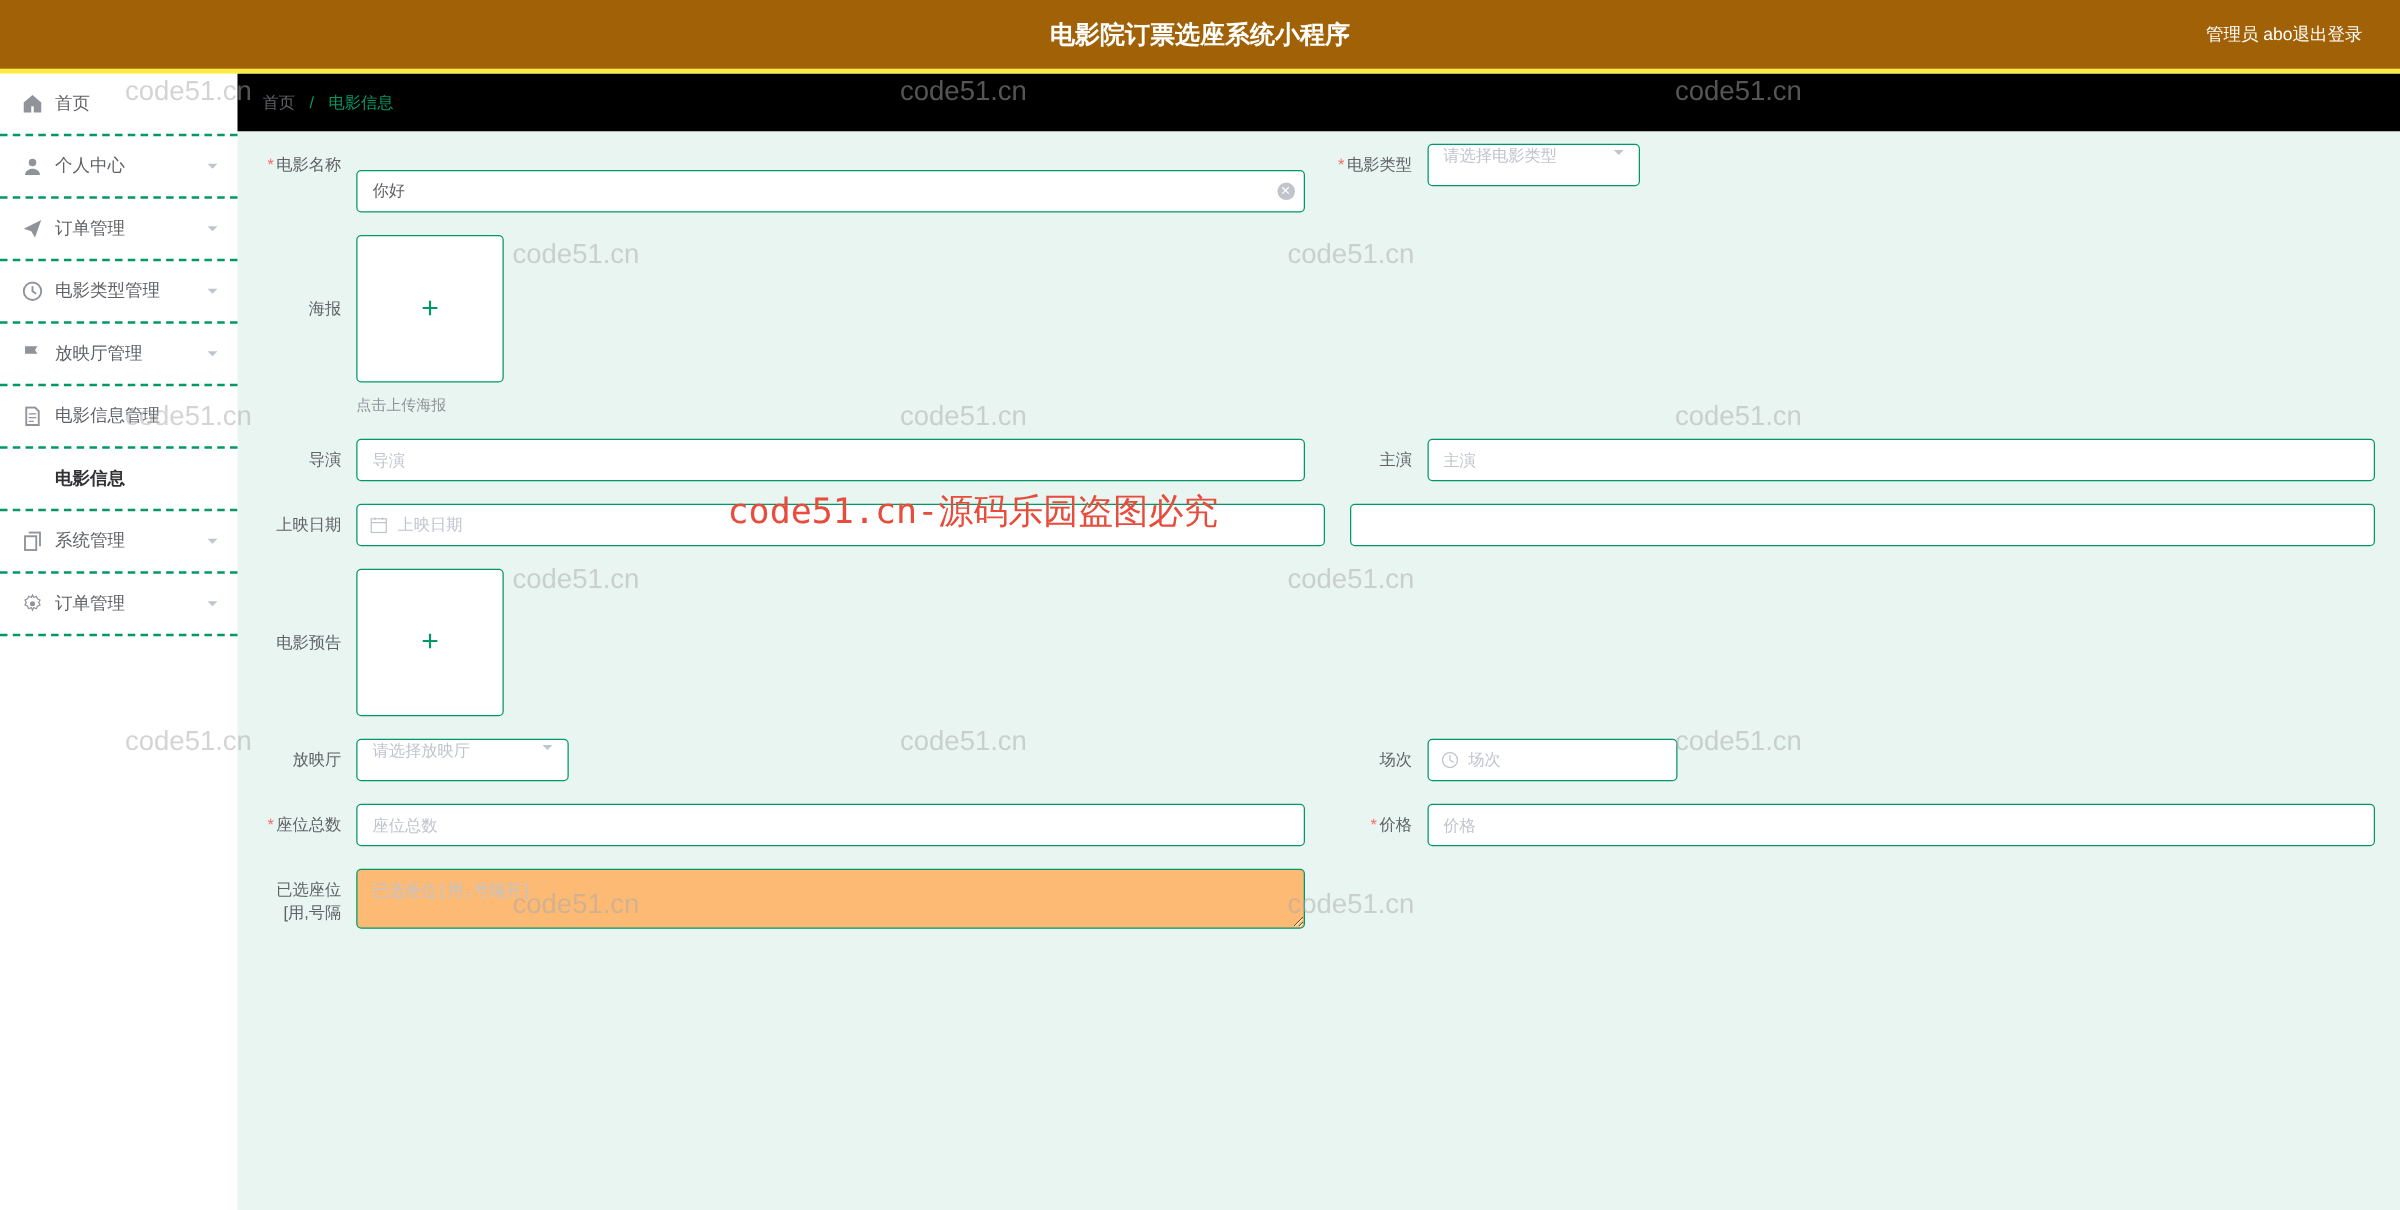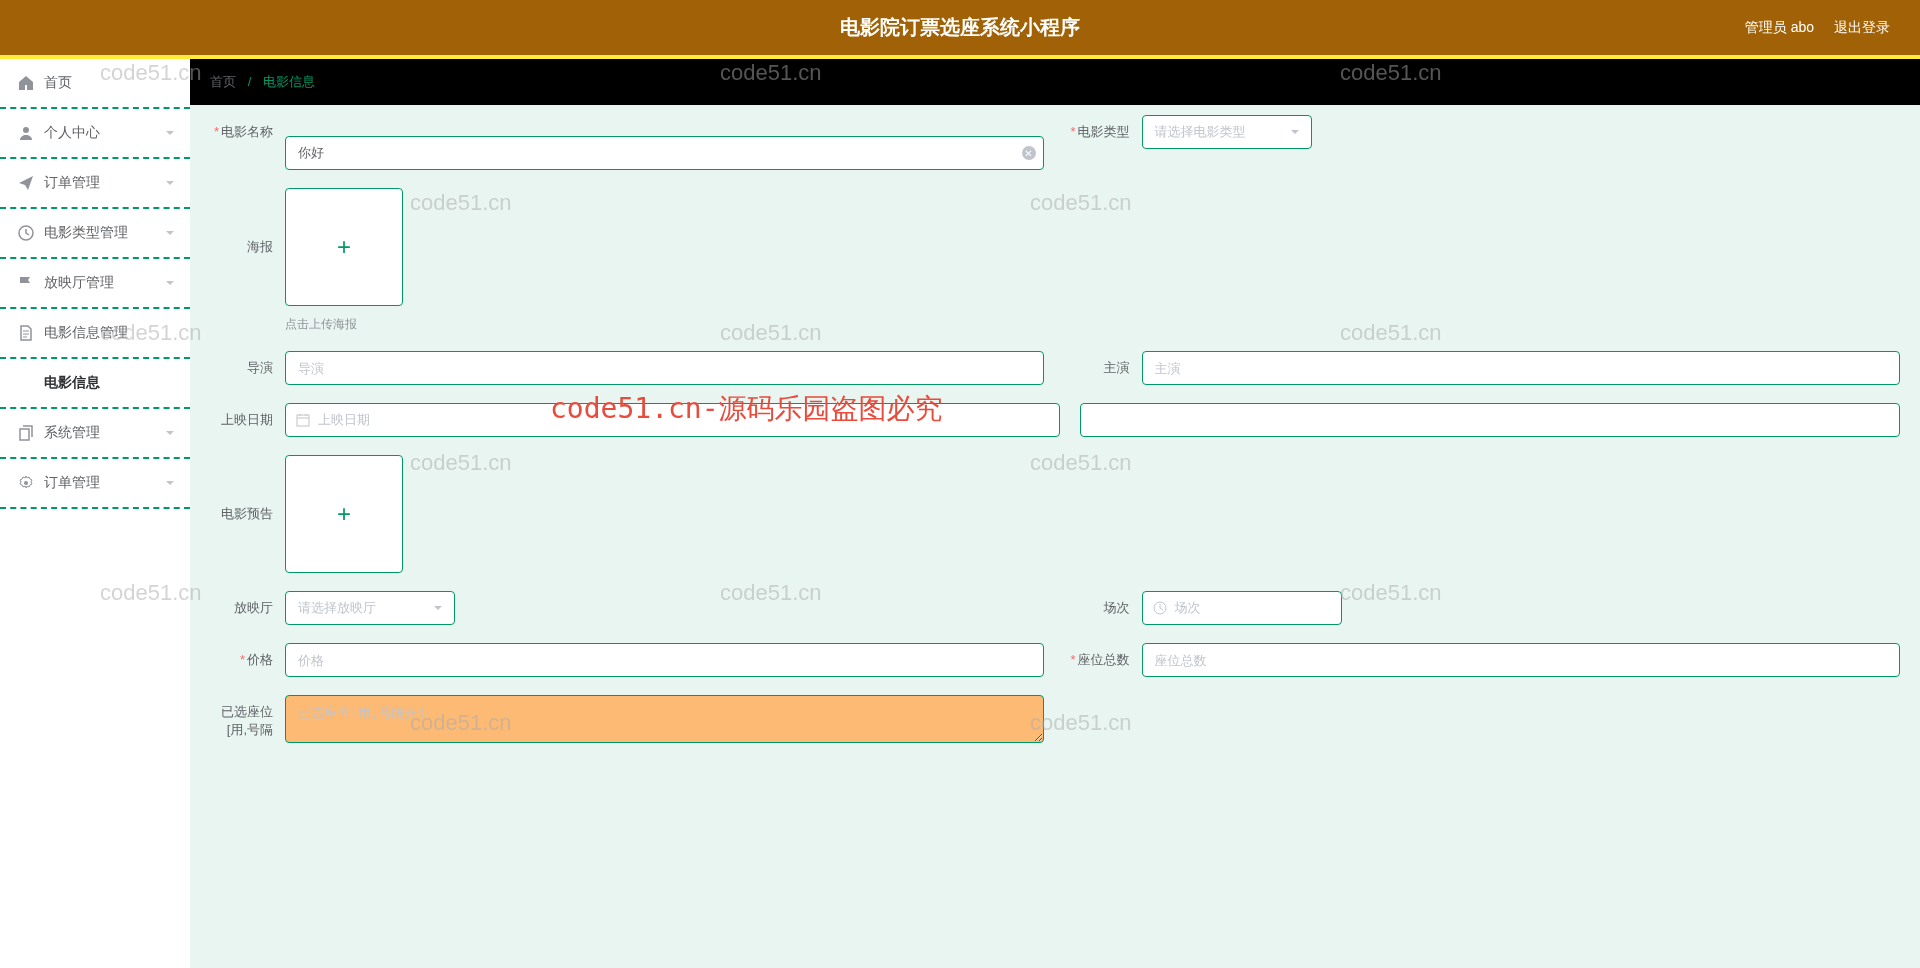--- a/index.html
+++ b/index.html
@@ -1,20 +1,20 @@
 <!DOCTYPE html>
 <html><head>
 <meta charset="utf-8">
 <style>
 * { margin: 0; padding: 0; box-sizing: border-box; }
 body { font-family: -apple-system, BlinkMacSystemFont, "Segoe UI", "Microsoft YaHei", sans-serif; font-size: 14px; background: #fff; }
 
 .header { background: #a16207; height: 55px; display: flex; align-items: center; justify-content: center; position: relative; color: #fff; }
 .header-title { font-size: 20px; font-weight: bold; }
-.header-right { position: absolute; right: 30px; display: flex; gap: 20px; font-size: 14px; }
+.header-right { position: absolute; right: 30px; display: flex; font-size: 14px; }
 .header-right span { cursor: pointer; }
 
 .yellow-bar { height: 4px; background: #ffeb3b; }
 
 .layout { display: flex; min-height: calc(100vh - 59px); }
 
 .sidebar { width: 190px; background: #fff; flex-shrink: 0; }
 .sidebar-item { display: flex; align-items: center; padding: 15px 18px; color: #606266; cursor: pointer; border-bottom: 2px dashed #009966; position: relative; }
 .sidebar-item .icon { width: 16px; height: 16px; margin-right: 10px; fill: #909399; }
 .sidebar-item .chev { position: absolute; right: 15px; fill: #c0c4cc; }
@@ -31,33 +31,33 @@
 .form-row.full { grid-column: 1 / -1; }
 .form-label { width: 75px; text-align: right; padding-right: 12px; color: #606266; font-size: 13px; line-height: 34px; flex-shrink: 0; }
 .form-label .req { color: #f56c6c; margin-right: 2px; }
 .form-control { flex: 1; }
 
 .input { width: 100%; height: 34px; border: 1px solid #009966; border-radius: 4px; padding: 0 30px 0 12px; font-size: 13px; color: #606266; outline: none; background: #fff; }
 .input::placeholder { color: #c0c4cc; }
 .input-wrap { position: relative; margin-top: 21px; }
 .input-clear { position: absolute; right: 8px; top: 50%; transform: translateY(-50%); width: 14px; height: 14px; border-radius: 50%; background: #c0c4cc; color: #fff; font-size: 10px; display: flex; align-items: center; justify-content: center; cursor: pointer; }
 
-.select { width: 170px; height: 34px; border: 1px solid #009966; border-radius: 4px; padding: 0 28px 0 12px; font-size: 13px; color: #c0c4cc; background: #fff; position: relative; display: flex; align-items: center; cursor: pointer; }
+.select { width: 170px; height: 34px; border: 1px solid #009966; border-radius: 4px; padding: 0 28px 0 12px; font-size: 13px; color: #c0c4cc; background: #fff; position: relative; display: flex; align-items: flex-start; cursor: pointer; }
 .select .chev-d { position: absolute; right: 10px; fill: #c0c4cc; }
 
 .date-input { width: 100%; height: 34px; border: 1px solid #009966; border-radius: 4px; padding: 0 12px 0 32px; font-size: 13px; color: #c0c4cc; background: #fff; position: relative; display: flex; align-items: center; cursor: pointer; }
 .date-icon { position: absolute; left: 10px; fill: #c0c4cc; }
 .time-input { width: 200px; height: 34px; border: 1px solid #009966; border-radius: 4px; padding: 0 12px 0 32px; font-size: 13px; color: #c0c4cc; background: #fff; position: relative; display: flex; align-items: center; cursor: pointer; }
 
 .upload-box { width: 118px; height: 118px; border: 1px solid #009966; border-radius: 4px; background: #fff; display: flex; align-items: center; justify-content: center; cursor: pointer; }
 .upload-plus { font-size: 24px; color: #009966; font-weight: 300; }
 .upload-hint { margin-top: 10px; font-size: 12px; color: #909399; }
 
 .watermark { position: absolute; color: #aaa; font-size: 22px; opacity: 0.5; pointer-events: none; z-index: 1; }
-.watermark-red { position: absolute; color: #e74c3c; font-size: 28px; pointer-events: none; z-index: 2; font-family: monospace; }
+.watermark-red { position: absolute; color: #e74c3c; font-size: 28px; pointer-events: none; z-index: 2; font-family: monospace; margin-left: 32px; }
 
 .textarea { width: 100%; min-height: 34px; border: 1px solid #009966; border-radius: 4px; padding: 8px 12px; font-size: 13px; color: #606266; outline: none; background: #fdba74; resize: vertical; }
 .textarea::placeholder { color: #c0c4cc; }
 </style>
 </head>
 <body>
 
 <div class="header">
   <div class="header-title">电影院订票选座系统小程序</div>
   <div class="header-right">
@@ -237,27 +237,27 @@
               <svg class="date-icon" width="14" height="14" viewBox="0 0 14 14">
                   <circle cx="7" cy="7" r="6" fill="none" stroke="#c0c4cc"></circle>
                   <path d="M7 3v4l3 2" stroke="#c0c4cc" fill="none"></path>
                 </svg>
               <span>场次</span>
             </div>
           </div>
         </div>
 
         <div class="form-row">
+          <div class="form-label"><span class="req">*</span><span>座位总数</span></div>
+          <div class="form-control"><input class="input" placeholder="座位总数" style=""></div>
+        </div>
+
+        <div class="form-row">
           <div class="form-label"><span class="req">*</span><span>价格</span></div>
           <div class="form-control"><input class="input" placeholder="价格" style=""></div>
-        </div>
-
-        <div class="form-row">
-          <div class="form-label"><span class="req">*</span><span>座位总数</span></div>
-          <div class="form-control"><input class="input" placeholder="座位总数" style=""></div>
         </div>
 
         <div class="form-row">
           <div class="form-label" style="line-height:18px;padding-top:8px;"><span>已选座位[用,号隔</span></div>
           <div class="form-control"><textarea class="textarea" placeholder="已选座位[用,号隔开]" style=""></textarea></div>
         </div>
 
       </div>
     </div>
   </div>

